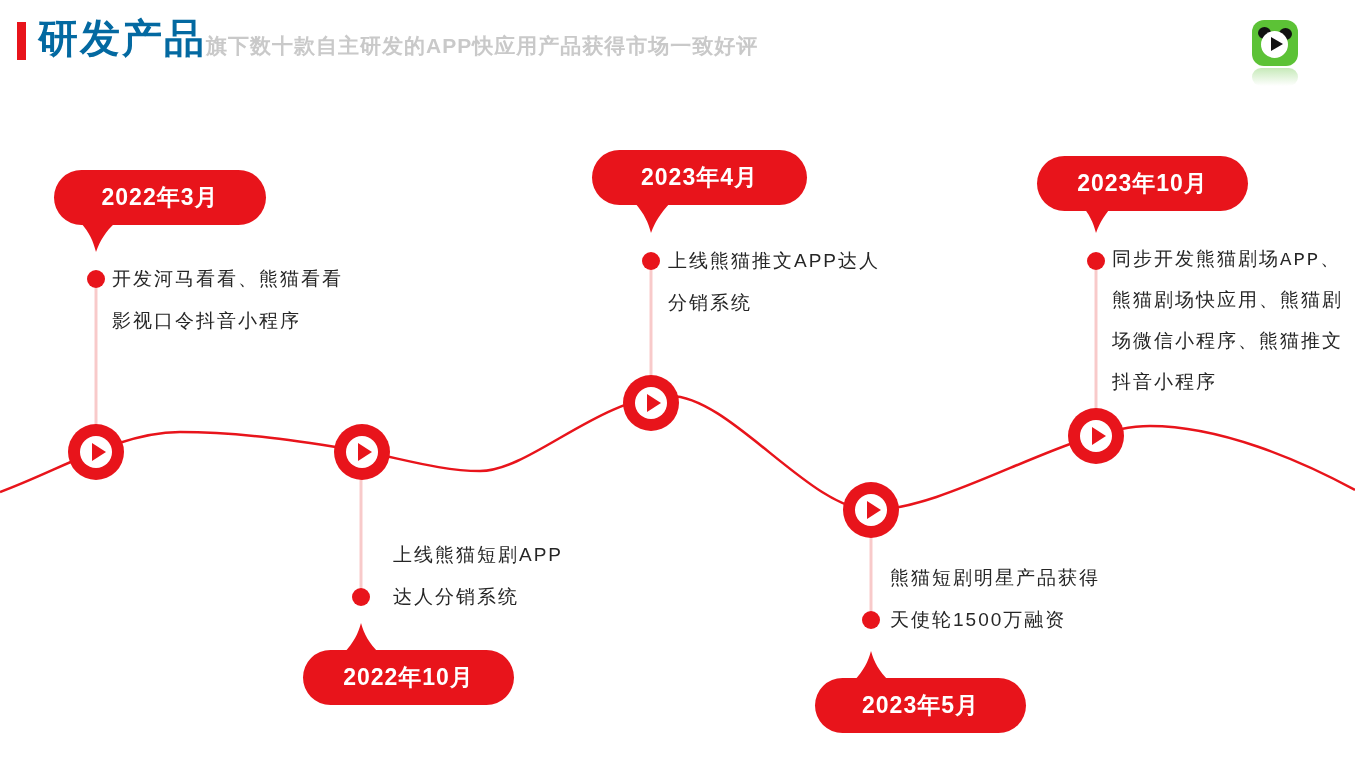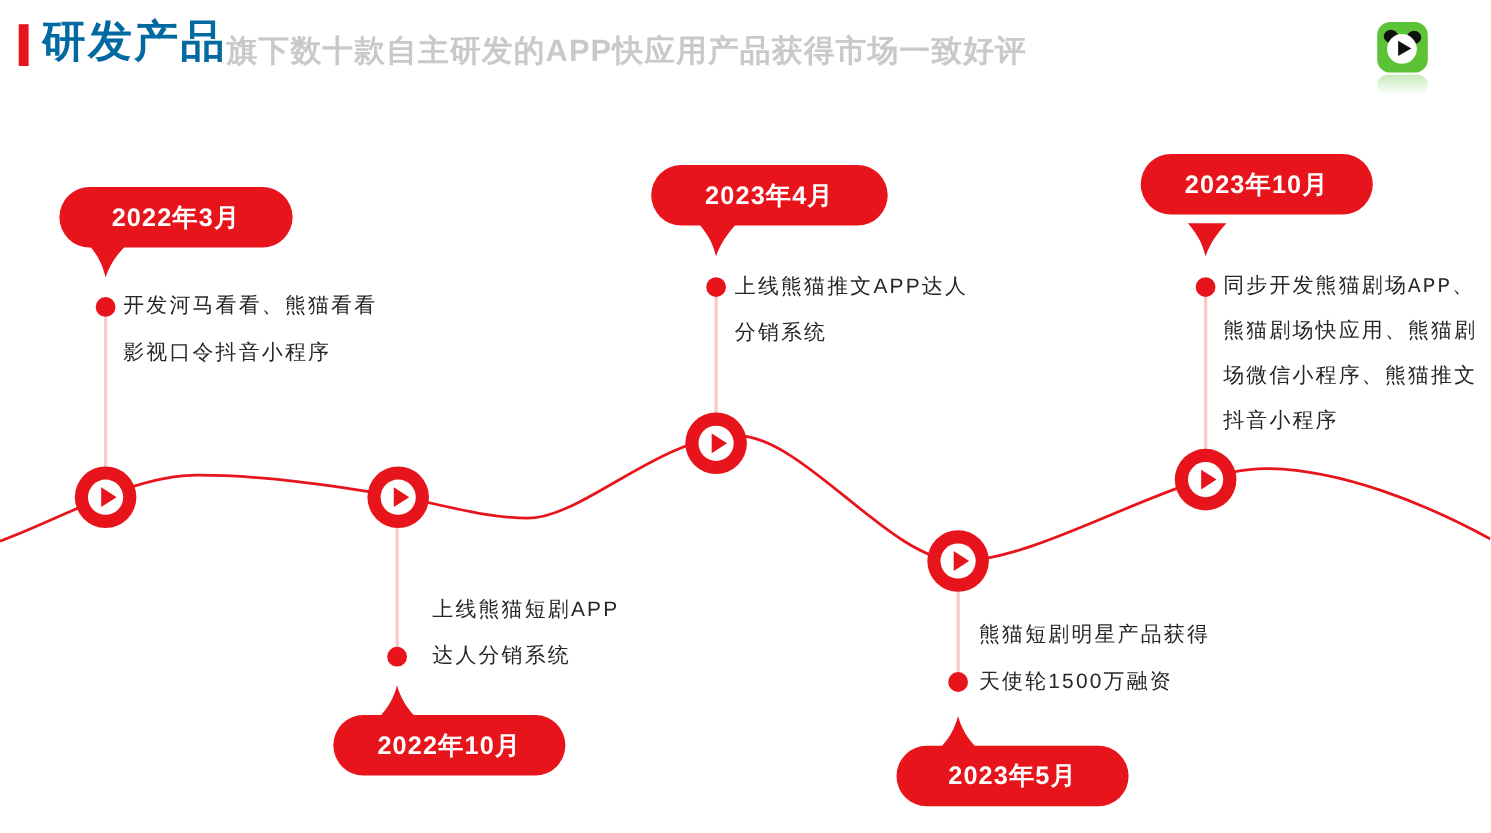--- a/index.html
+++ b/index.html
@@ -7,21 +7,21 @@
     position:relative;width:1355px;height:757px;background:#ffffff;overflow:hidden;
     font-family:"Liberation Sans","DejaVu Sans",sans-serif;
   }
   
   .accent-bar{position:absolute;left:17px;top:22px;width:9px;height:38px;background:#e8141b;}
   .page-title{
     position:absolute;left:38px;top:14px;margin:0;font-size:40px;font-weight:bold;
     color:#0369a1;letter-spacing:2px;line-height:48px;
   }
   .page-subtitle{
-    position:absolute;left:206px;top:31px;font-size:28px;font-weight:bold;
+    position:absolute;left:206px;top:31px;font-size:21px;font-weight:bold;
     color:#c9c9c9;letter-spacing:1px;line-height:30px;white-space:nowrap;
   }
   
   .logo{position:absolute;left:1252px;top:20px;width:46px;height:46px;background:#5cc236;border-radius:12px;}
   .panda-ear{position:absolute;width:13px;height:12px;background:#111;border-radius:50%;}
   .panda-ear.left{left:6px;top:7px;}
   .panda-ear.right{left:27px;top:8px;}
   .panda-face{position:absolute;left:9px;top:11px;width:27px;height:27px;background:#fff;border-radius:50%;}
   .panda-tri{
     position:absolute;left:10px;top:6px;width:0;height:0;
@@ -145,21 +145,21 @@
     <div>分销系统</div>
   </div>
 
   <div class="bubble" style="left:815px;top:678px;width:211px">2023年5月</div>
   <div class="dot" style="left:862px;top:611px"></div>
   <div class="mtext" style="left:890px;top:557px">
     <div>熊猫短剧明星产品获得</div>
     <div>天使轮1500万融资</div>
   </div>
 
-  <div class="bubble" style="left:1037px;top:140px;width:211px">2023年10月</div>
+  <div class="bubble" style="left:1037px;top:156px;width:211px">2023年10月</div>
   <div class="dot" style="left:1087px;top:252px"></div>
   <div class="mtext tight" style="left:1112px;top:240px">
     <div>同步开发熊猫剧场APP、</div>
     <div>熊猫剧场快应用、熊猫剧</div>
     <div>场微信小程序、熊猫推文</div>
     <div>抖音小程序</div>
   </div>
 
 </div>
 

